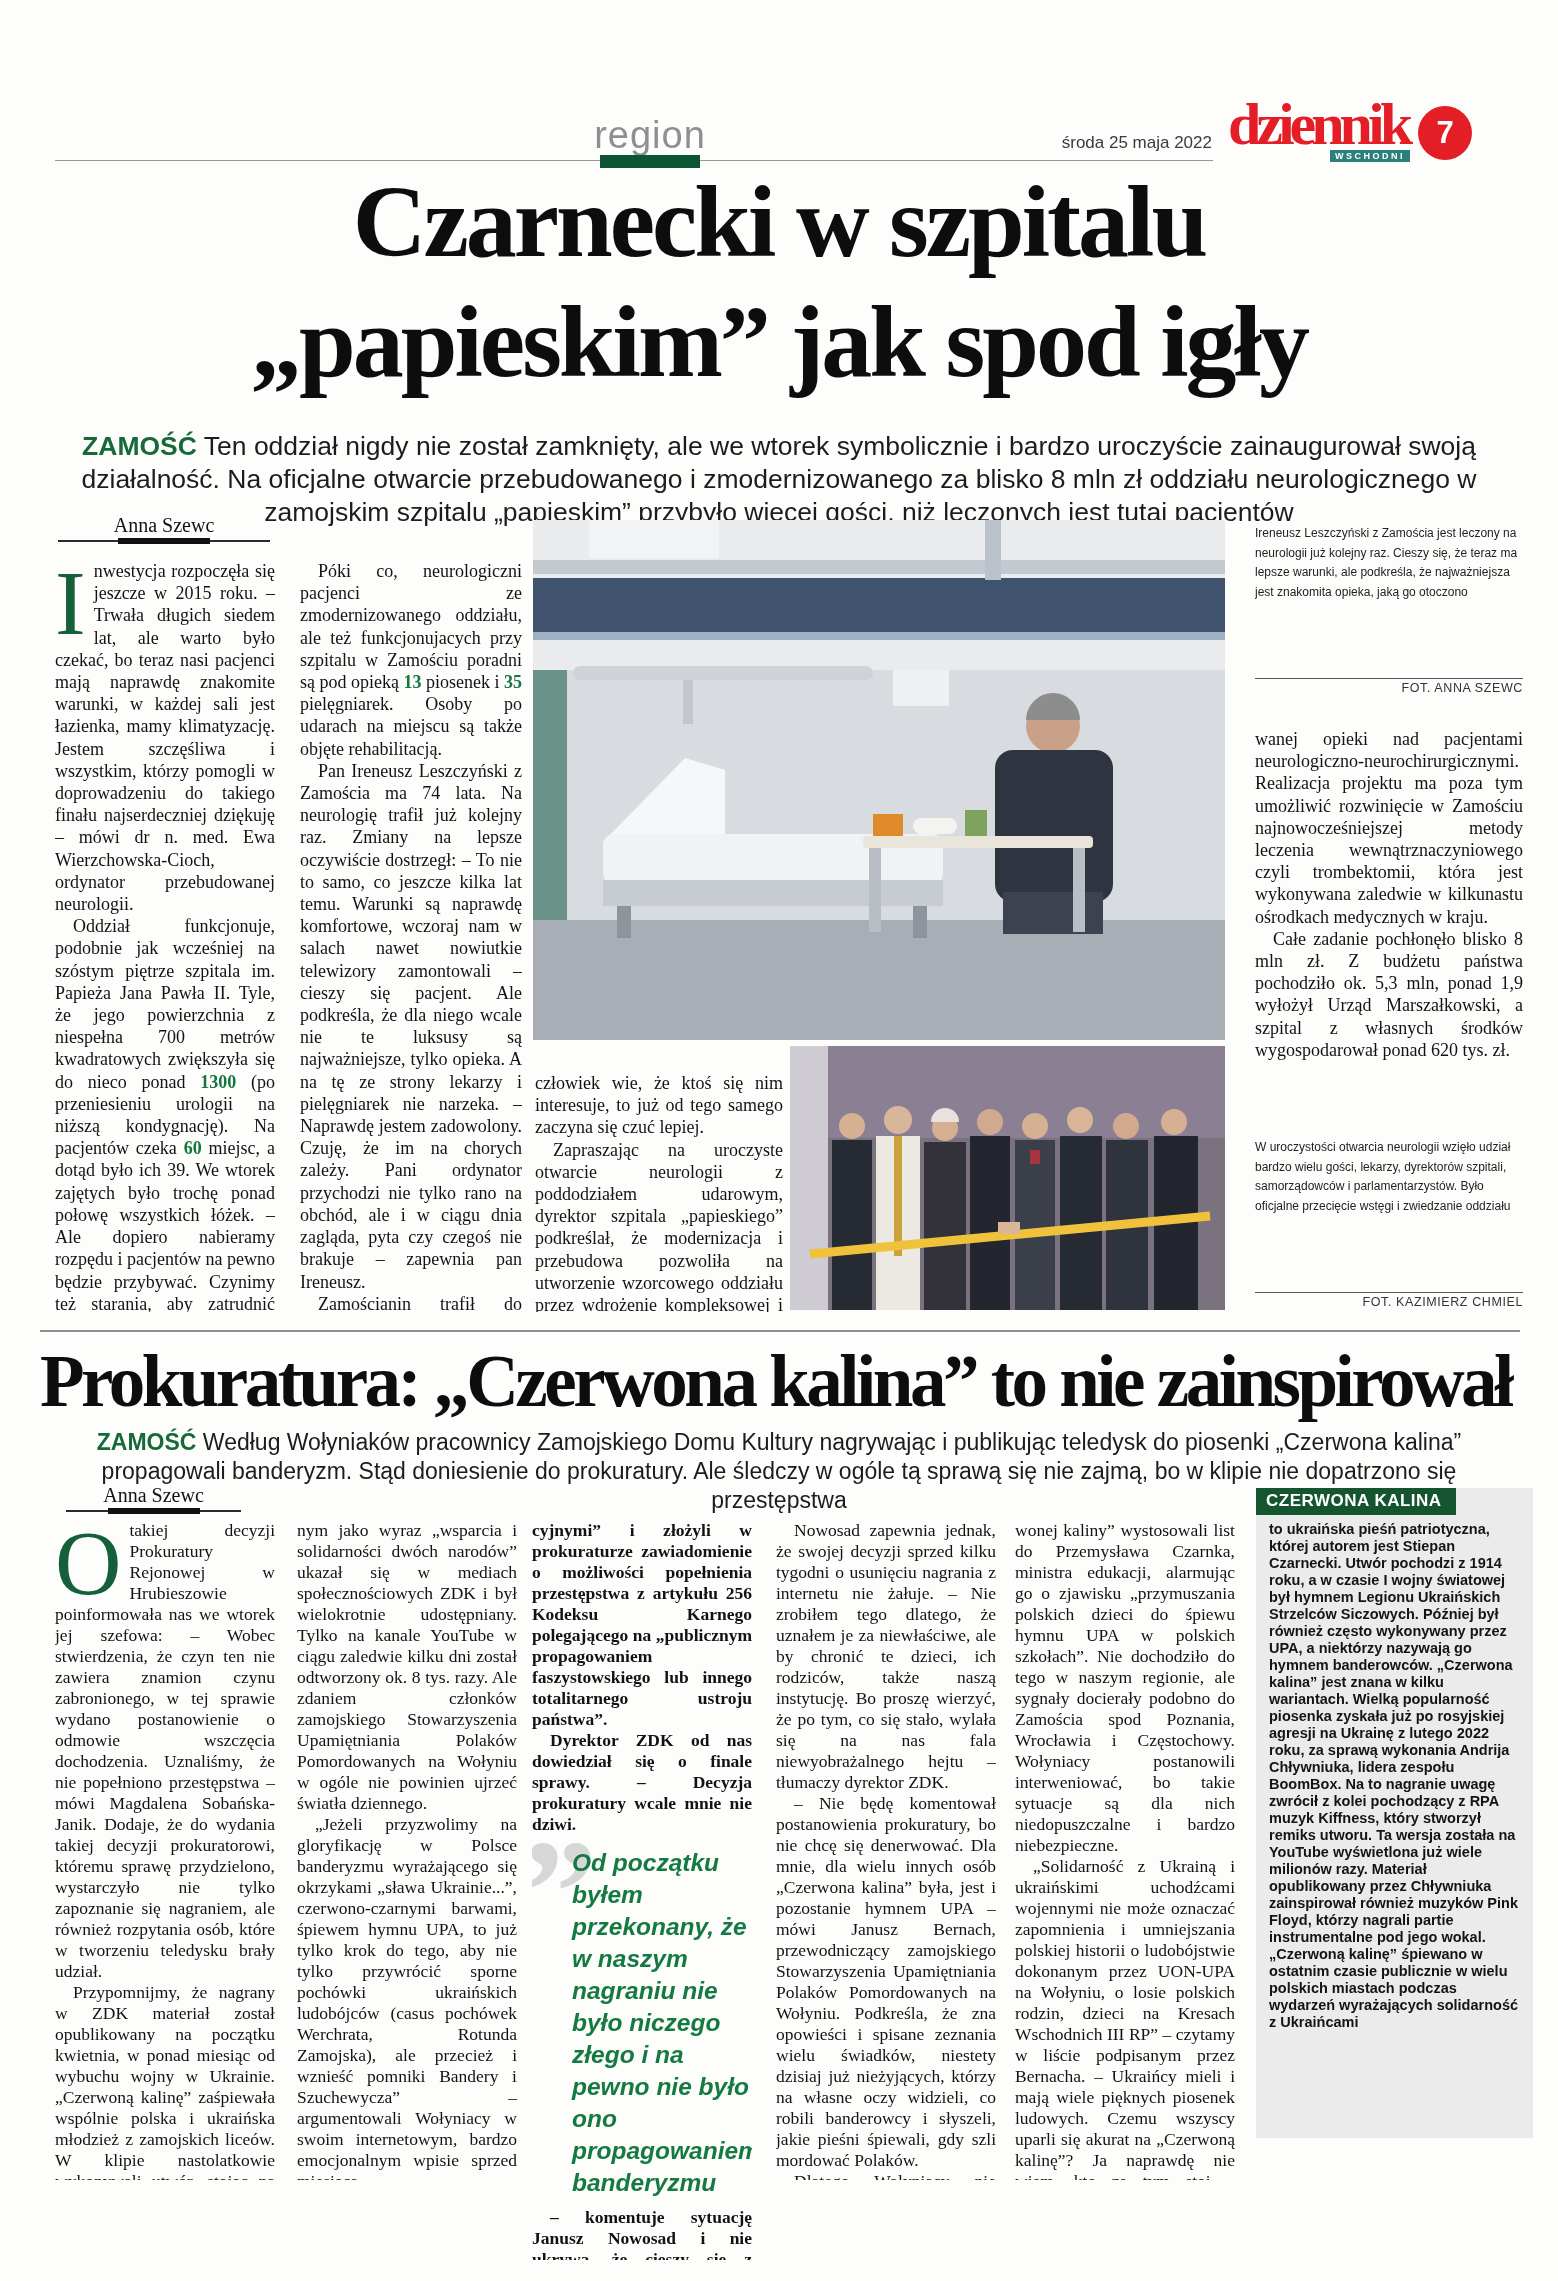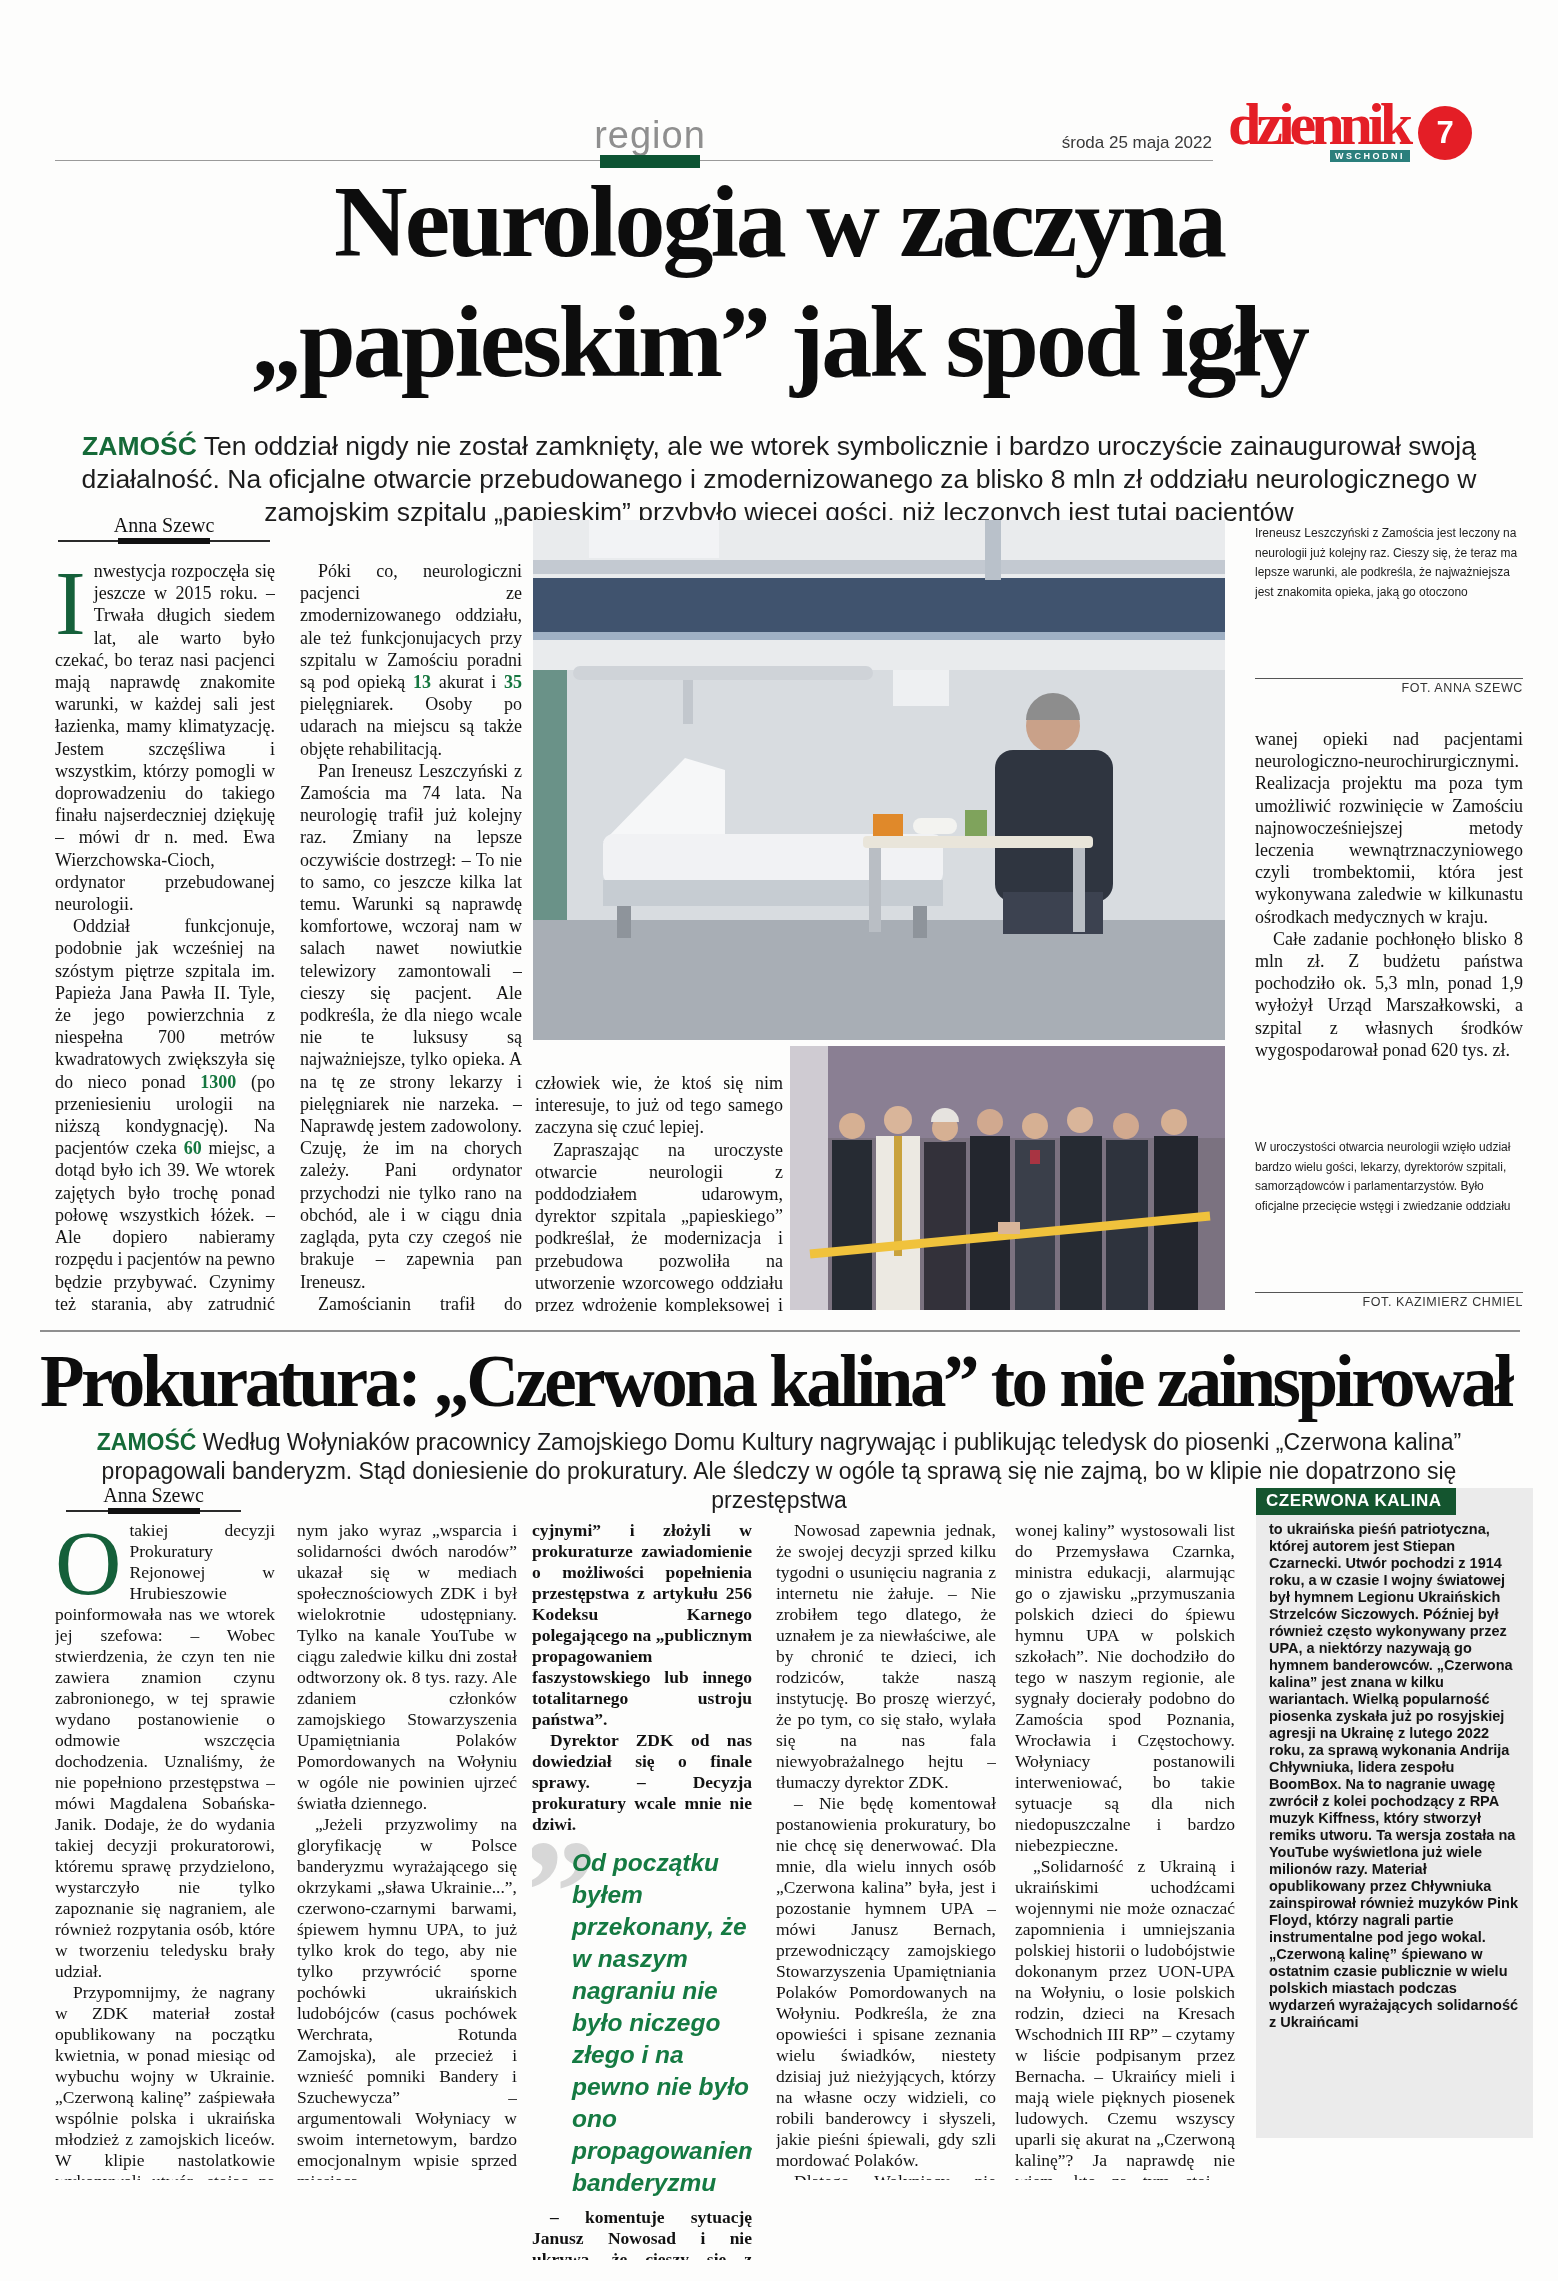--- a/index.html
+++ b/index.html
@@ -72,38 +72,38 @@
   <div class="abs header-rule"></div>
   <div class="abs green-bar"></div>
   <div class="abs date">środa 25 maja 2022</div>
   <div class="abs logo">
     <div class="logo-main">dziennik</div>
     <div class="logo-sub">WSCHODNI</div>
   </div>
   <div class="abs page-circle">7</div>
 
   <div class="abs h1">
-    <div>Neurologia w zaczyna</div>
+    <div>Czarnecki w szpitalu</div>
     <div>„papieskim” jak spod igły</div>
   </div>
 
   <div class="abs lead lead1">
     <span class="tag">ZAMOŚĆ</span>
     <span>Ten oddział nigdy nie został zamknięty, ale we wtorek symbolicznie i bardzo uroczyście zainaugurował swoją działalność. Na oficjalne otwarcie przebudowanego i zmodernizowanego za blisko 8 mln zł oddziału neurologicznego w zamojskim szpitalu „papieskim” przybyło więcej gości, niż leczonych jest tutaj pacjentów</span>
   </div>
 
   <div class="abs byline byline1">Anna Szewc</div>
 
   <div class="abs body-col col1a">
     <p><span class="dropcap">I</span><span><span>nwestycja rozpoczęła się jeszcze w 2015 roku. – Trwała długich siedem lat, ale warto było czekać, bo teraz nasi pacjenci mają naprawdę znakomite warunki, w każdej sali jest łazienka, mamy klimatyzację. Jestem szczęśliwa i wszystkim, którzy pomogli w doprowadzeniu do takiego finału najserdeczniej dziękuję – mówi dr n. med. Ewa Wierzchowska-Cioch, ordynator przebudowanej neurologii.</span></span></p>
     <p class="ind"><span>Oddział funkcjonuje, podobnie jak wcześniej na szóstym piętrze szpitala im. Papieża Jana Pawła II. Tyle, że jego powierzchnia z niespełna 700 metrów kwadratowych zwiększyła się do nieco ponad </span><b class="gn">1300</b><span> (po przeniesieniu urologii na niższą kondygnację). Na pacjentów czeka </span><b class="gn">60</b><span> miejsc, a dotąd było ich 39. We wtorek zajętych było trochę ponad połowę wszystkich łóżek. – Ale dopiero nabieramy rozpędu i pacjentów na pewno będzie przybywać. Czynimy też starania, aby zatrudnić nowych lekarzy – zapowiada Wierzchowska-Cioch i zdradza, że rozmowy na ten temat już prowadzi z wojewódzkim konsultantem ds. neurologii.</span></p>
   </div>
 
   <div class="abs body-col col2a">
-    <p class="ind"><span>Póki co, neurologiczni pacjenci ze zmodernizowanego oddziału, ale też funkcjonujacych przy szpitalu w Zamościu poradni są pod opieką </span><b class="gn">13</b><span> akurat i </span><b class="gn">35</b><span> pielęgniarek. Osoby po udarach na miejscu są także objęte rehabilitacją.</span></p>
+    <p class="ind"><span>Póki co, neurologiczni pacjenci ze zmodernizowanego oddziału, ale też funkcjonujacych przy szpitalu w Zamościu poradni są pod opieką </span><b class="gn">13</b><span> piosenek i </span><b class="gn">35</b><span> pielęgniarek. Osoby po udarach na miejscu są także objęte rehabilitacją.</span></p>
     <p class="ind"><span>Pan Ireneusz Leszczyński z Zamościa ma 74 lata. Na neurologię trafił już kolejny raz. Zmiany na lepsze oczywiście dostrzegł: – To nie to samo, co jeszcze kilka lat temu. Warunki są naprawdę komfortowe, wczoraj nam w salach nawet nowiutkie telewizory zamontowali – cieszy się pacjent. Ale podkreśla, że dla niego wcale nie te luksusy są najważniejsze, tylko opieka. A na tę ze strony lekarzy i pielęgniarek nie narzeka. – Naprawdę jestem zadowolony. Czuję, że im na chorych zależy. Pani ordynator przychodzi nie tylko rano na obchód, ale i w ciągu dnia zagląda, pyta czy czegoś nie brakuje – zapewnia pan Ireneusz.</span></p>
     <p class="ind"><span>Zamościanin trafił do szpitala dwa tygodnie temu. Jeszcze nie wie, kiedy będzie mógł wrócić do domu, ale się nie spieszy i czeka cierpliwie. – Bo przebadali mnie już bardzo dokładnie, a ciągle też nowe badania zlecają. Jak</span></p>
   </div>
 
   <div class="abs photo1">
     <svg viewBox="0 0 692 520" preserveAspectRatio="none">
       <rect width="692" height="520" fill="#d8dce0"></rect>
       <rect width="692" height="150" fill="#e9ebed"></rect>
       <rect y="40" width="692" height="14" fill="#c3c9d1"></rect>
       <rect x="56" y="0" width="130" height="38" fill="#f2f3f5"></rect>

